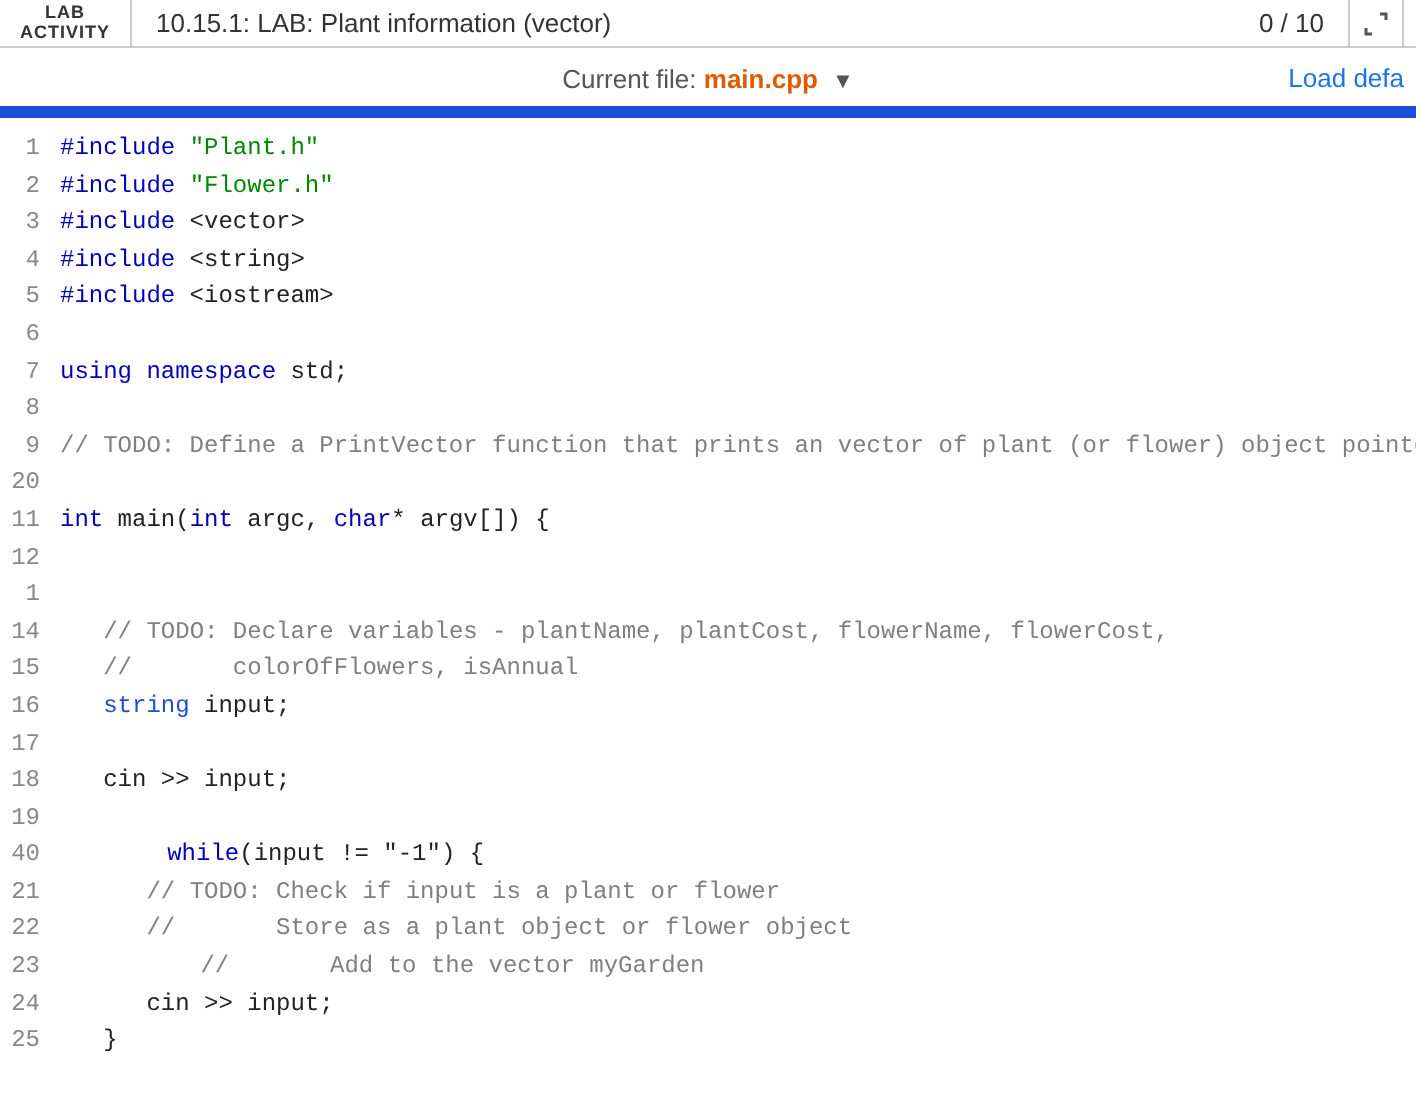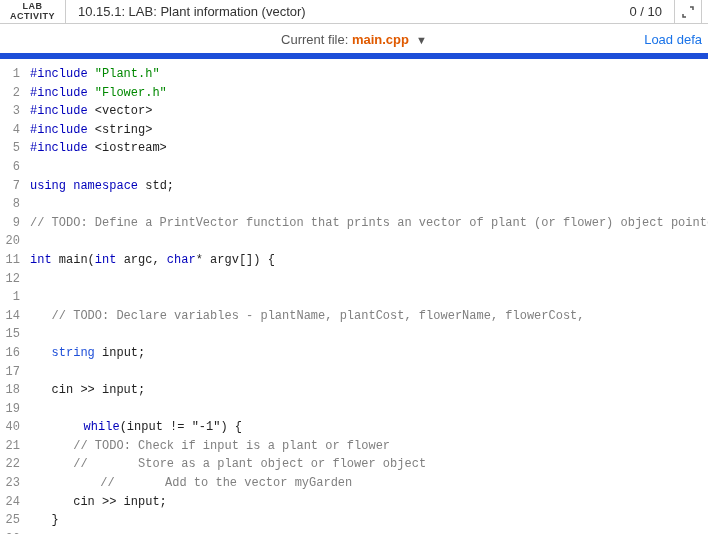--- a/index.html
+++ b/index.html
@@ -160,21 +160,21 @@
     <div class="code-line"><span class="line-num">5</span><span class="line-content"><span style="color: rgb(0, 0, 187);">#include</span><span> &lt;iostream&gt;</span></span></div>
     <div class="code-line"><span class="line-num">6</span><span class="line-content"></span></div>
     <div class="code-line"><span class="line-num">7</span><span class="line-content"><span style="color: rgb(0, 0, 187);">using</span><span> </span><span style="color: rgb(0, 0, 187);">namespace</span><span> std;</span></span></div>
     <div class="code-line"><span class="line-num">8</span><span class="line-content"></span></div>
     <div class="code-line"><span class="line-num">9</span><span class="line-content"><span style="color: rgb(128, 128, 128);">// TODO: Define a PrintVector function that prints an vector of plant (or flower) object pointers</span></span></div>
     <div class="code-line"><span class="line-num">20</span><span class="line-content"></span></div>
     <div class="code-line"><span class="line-num">11</span><span class="line-content"><span style="color: rgb(0, 0, 187);">int</span><span> main(</span><span style="color: rgb(0, 0, 187);">int</span><span> argc, </span><span style="color: rgb(0, 0, 187);">char</span><span>* argv[]) {</span></span></div>
     <div class="code-line"><span class="line-num">12</span><span class="line-content"><span>   </span></span></div>
     <div class="code-line"><span class="line-num">1</span><span class="line-content"></span></div>
     <div class="code-line"><span class="line-num">14</span><span class="line-content"><span>   </span><span style="color: rgb(128, 128, 128);">// TODO: Declare variables - plantName, plantCost, flowerName, flowerCost,</span></span></div>
-    <div class="code-line"><span class="line-num">15</span></div>
+    <div class="code-line"><span class="line-num">15</span><span class="line-content"><span>   </span><span style="color: rgb(128, 128, 128);">//       colorOfFlowers, isAnnual</span></span></div>
     <div class="code-line"><span class="line-num">16</span><span class="line-content"><span>   </span><span style="color: #1d4ed8;">string</span><span> input;</span></span></div>
     <div class="code-line"><span class="line-num">17</span><span class="line-content"></span></div>
     <div class="code-line"><span class="line-num">18</span><span class="line-content"><span>   cin &gt;&gt; input;</span></span></div>
     <div class="code-line"><span class="line-num">19</span><span class="line-content"></span></div>
     <div class="code-line"><span class="line-num">40</span><span class="line-content"><span>   </span><span style="color: rgb(0, 0, 187); padding-left: 32px;">while</span><span>(input != "-1") {</span></span></div>
     <div class="code-line"><span class="line-num">21</span><span class="line-content"><span>      </span><span style="color: rgb(128, 128, 128);">// TODO: Check if input is a plant or flower</span></span></div>
     <div class="code-line"><span class="line-num">22</span><span class="line-content"><span>      </span><span style="color: rgb(128, 128, 128); text-align: center;">//       Store as a plant object or flower object</span></span></div>
     <div class="code-line"><span class="line-num">23</span><span class="line-content"><span>      </span><span style="color: rgb(128, 128, 128); margin-left: 27px;">//       Add to the vector myGarden</span></span></div>
     <div class="code-line"><span class="line-num">24</span><span class="line-content"><span>      cin &gt;&gt; input;</span></span></div>
     <div class="code-line"><span class="line-num">25</span><span class="line-content"><span>   }</span></span></div>

